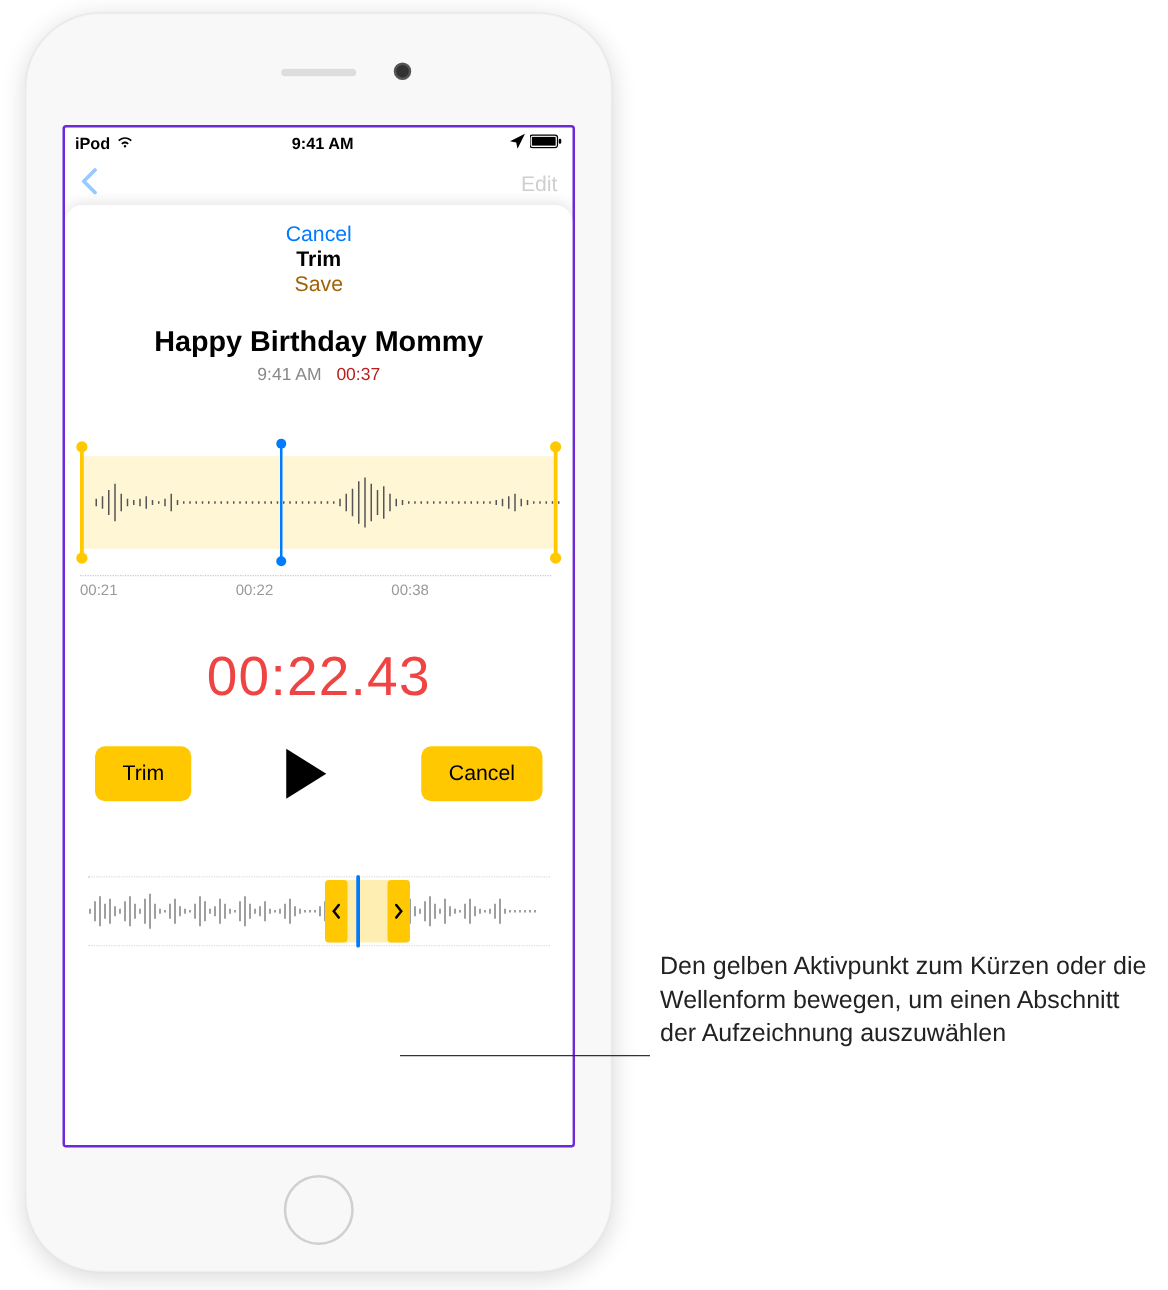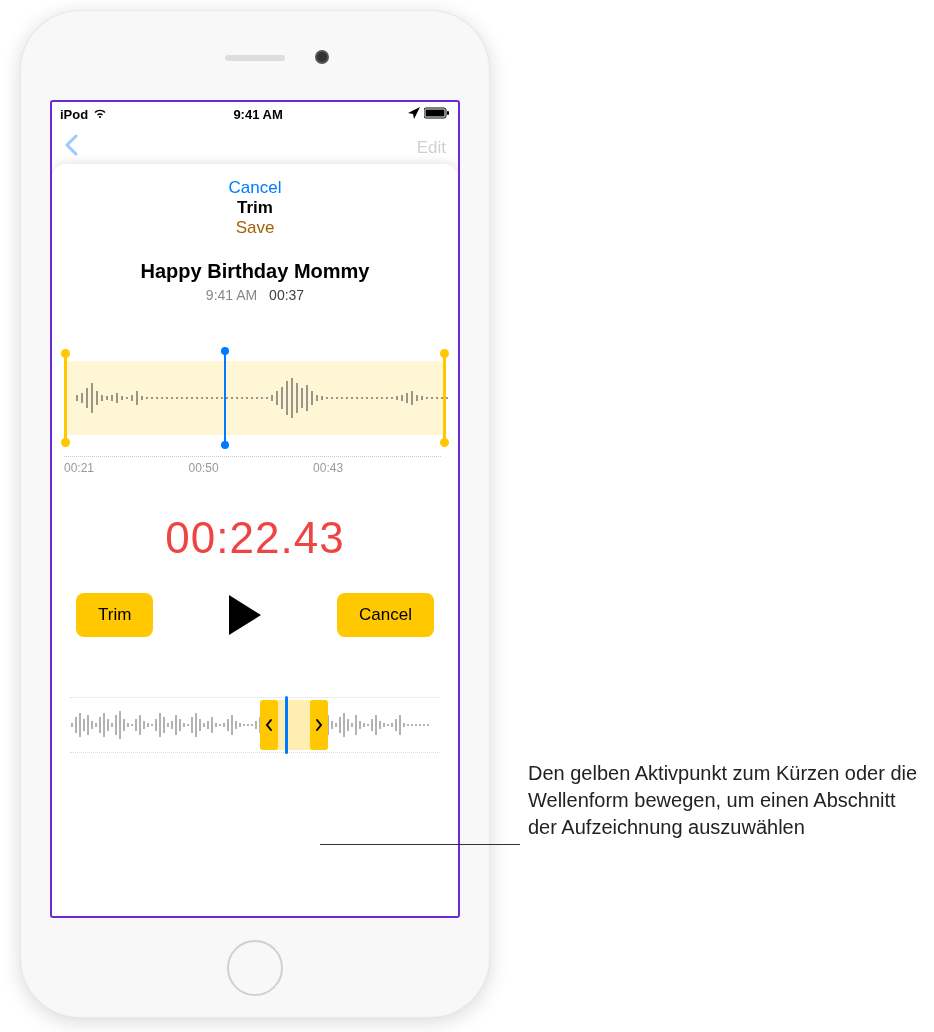--- a/index.html
+++ b/index.html
@@ -130,34 +130,34 @@
     .modal-title {
       font-weight: 600;
       color: #000;
     }
     .save {
       color: #a16207;
       font-weight: 400;
     }
     .recording-title {
       text-align: center;
-      font-size: 20px;
+      font-size: 23px;
       font-weight: 700;
       margin-top: 8px;
     }
     .recording-meta {
       text-align: center;
       color: #888;
       font-size: 14px;
       margin-top: 4px;
       font-weight: 500;
     }
     .meta-duration {
       margin-left: 8px;
-      color: #404040;
+      color: #b91c1c;
       font-weight: 400;
     }
     .waveform-main {
       margin: 40px 12px 0 12px;
       height: 110px;
       position: relative;
     }
     .wave-selection {
       position: absolute;
       left: 0;
@@ -462,22 +462,22 @@
               <line x1="365" y1="24" x2="365" y2="26"></line>
               <line x1="370" y1="24" x2="370" y2="26"></line>
               <line x1="375" y1="24" x2="375" y2="26"></line>
           </g>
         </svg>
         <div class="wave-handle left"></div>
         <div class="wave-handle right"></div>
         <div class="playhead"></div>
         <div class="wave-ruler">
           <span class="tick">00:21</span>
-          <span class="tick">00:50</span>
-          <span class="tick">00:43</span>
+          <span class="tick">00:22</span>
+          <span class="tick">00:38</span>
           <span class="tick">&nbsp;</span>
         </div>
       </div>
 
       <div class="timecode">00:22.43</div>
 
       <div class="controls">
         <button class="btn">Trim</button>
         <div class="play-btn"></div>
         <button class="btn">Cancel</button>

